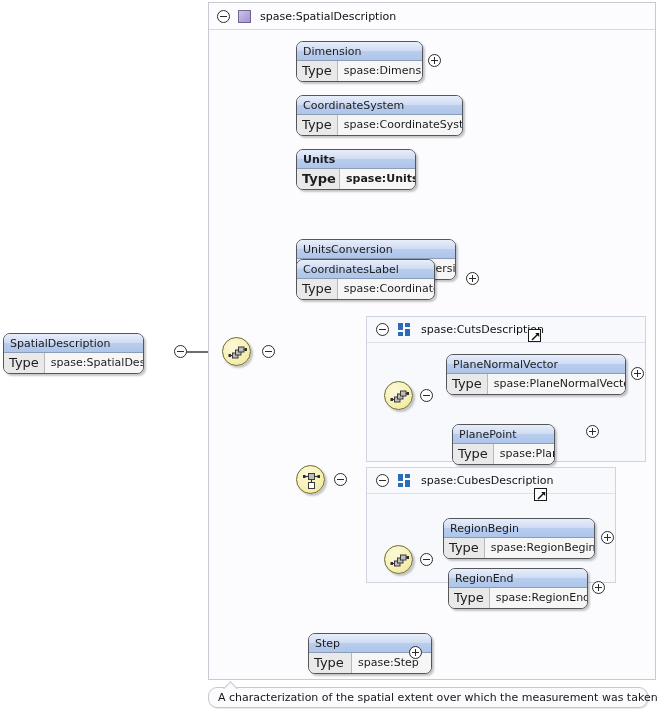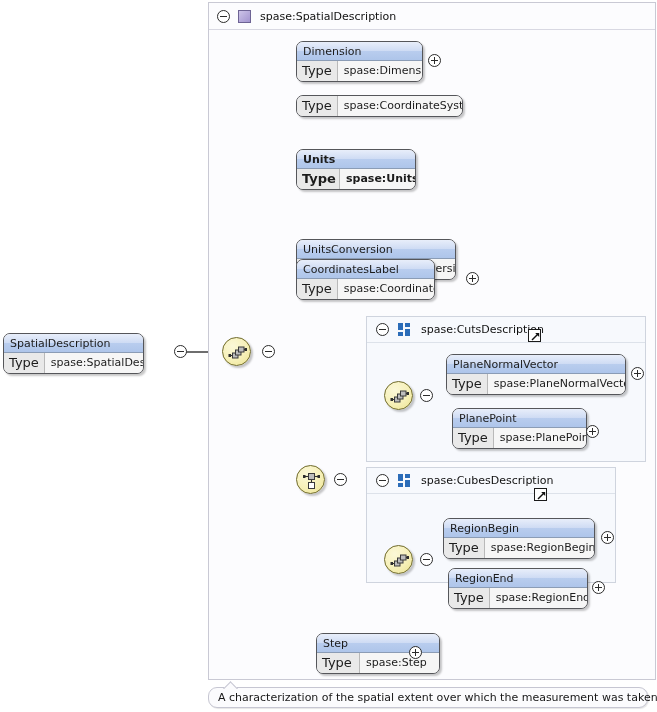--- a/index.html
+++ b/index.html
@@ -199,20 +199,21 @@
   <div class="ebox" style="left:296px;top:41px;width:127px;">
     <div class="name">Dimension</div>
     <div class="row">
       <div class="k">Type</div>
       <div class="v">spase:Dimension</div>
     </div>
   </div>
   <div class="tog plus" style="left:428px;top:54px;"></div>
 
   <div class="ebox" style="left:296px;top:95px;width:167px;">
+    <div class="name">CoordinateSystem</div>
     <div class="row">
       <div class="k">Type</div>
       <div class="v">spase:CoordinateSystem</div>
     </div>
   </div>
 
   <div class="ebox" style="left:296px;top:149px;width:120px;font-weight:bold;">
     <div class="name">Units</div>
     <div class="row">
       <div class="k">Type</div>
@@ -230,21 +231,21 @@
 
   <div class="ebox" style="left:296px;top:259px;width:139px;">
     <div class="name">CoordinatesLabel</div>
     <div class="row">
       <div class="k">Type</div>
       <div class="v">spase:CoordinatesLabel</div>
     </div>
   </div>
   <div class="tog plus" style="left:466px;top:272px;"></div>
 
-  <div class="ebox" style="left:316px;top:633px;width:124px;">
+  <div class="ebox" style="left:308px;top:633px;width:124px;">
     <div class="name">Step</div>
     <div class="row">
       <div class="k">Type</div>
       <div class="v">spase:Step</div>
     </div>
   </div>
   <div class="tog plus" style="left:409px;top:646px;"></div>
 
   <div class="comp" style="left:296px;top:465px;">
     <svg width="29" height="29" viewBox="0 0 29 29">
@@ -307,21 +308,21 @@
 
   <div class="ebox" style="left:446px;top:354px;width:180px;">
     <div class="name">PlaneNormalVector</div>
     <div class="row">
       <div class="k">Type</div>
       <div class="v">spase:PlaneNormalVector</div>
     </div>
   </div>
   <div class="tog plus" style="left:631px;top:367px;"></div>
 
-  <div class="ebox" style="left:452px;top:408px;width:135px;">
+  <div class="ebox" style="left:452px;top:424px;width:103px;">
     <div class="name">PlanePoint</div>
     <div class="row">
       <div class="k">Type</div>
       <div class="v">spase:PlanePoint</div>
     </div>
   </div>
   <div class="tog plus" style="left:586px;top:425px;"></div>
 
   <div class="panel gpanel" style="left:366px;top:467px;width:250px;height:116px;">
     <div class="panel-head" style="padding-left:9px;">

